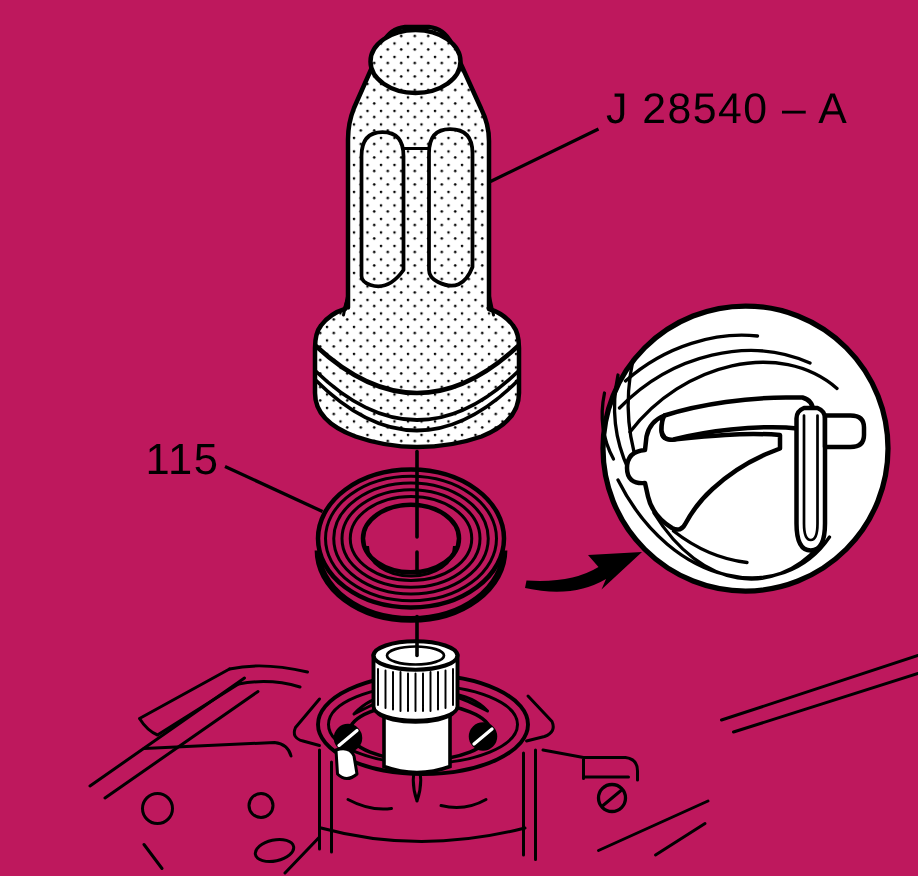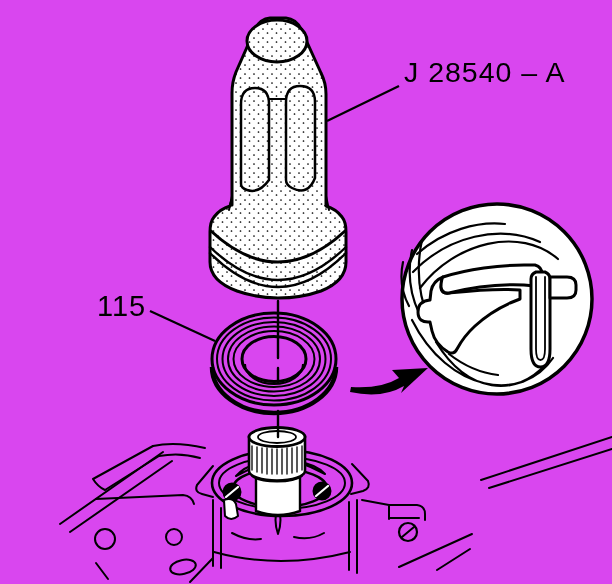--- a/index.html
+++ b/index.html
@@ -1,17 +1,17 @@
 <!DOCTYPE html>
 <html><head>
 <meta charset="utf-8">
 <style>
   html,body{margin:0;padding:0;background:#fff;}
   .stage{
-    position:relative;width:612px;height:584px;background:#d946ef;
+    position:relative;width:612px;height:584px;background:#be185d;
     font-family:"Liberation Sans", sans-serif;overflow:hidden;
   }
   svg{display:block;}
   text{fill:#000;}
   .lbl{font-family:"Liberation Sans", sans-serif;font-weight:400;}
 </style>
 </head>
 <body>
 
 <div class="stage">

